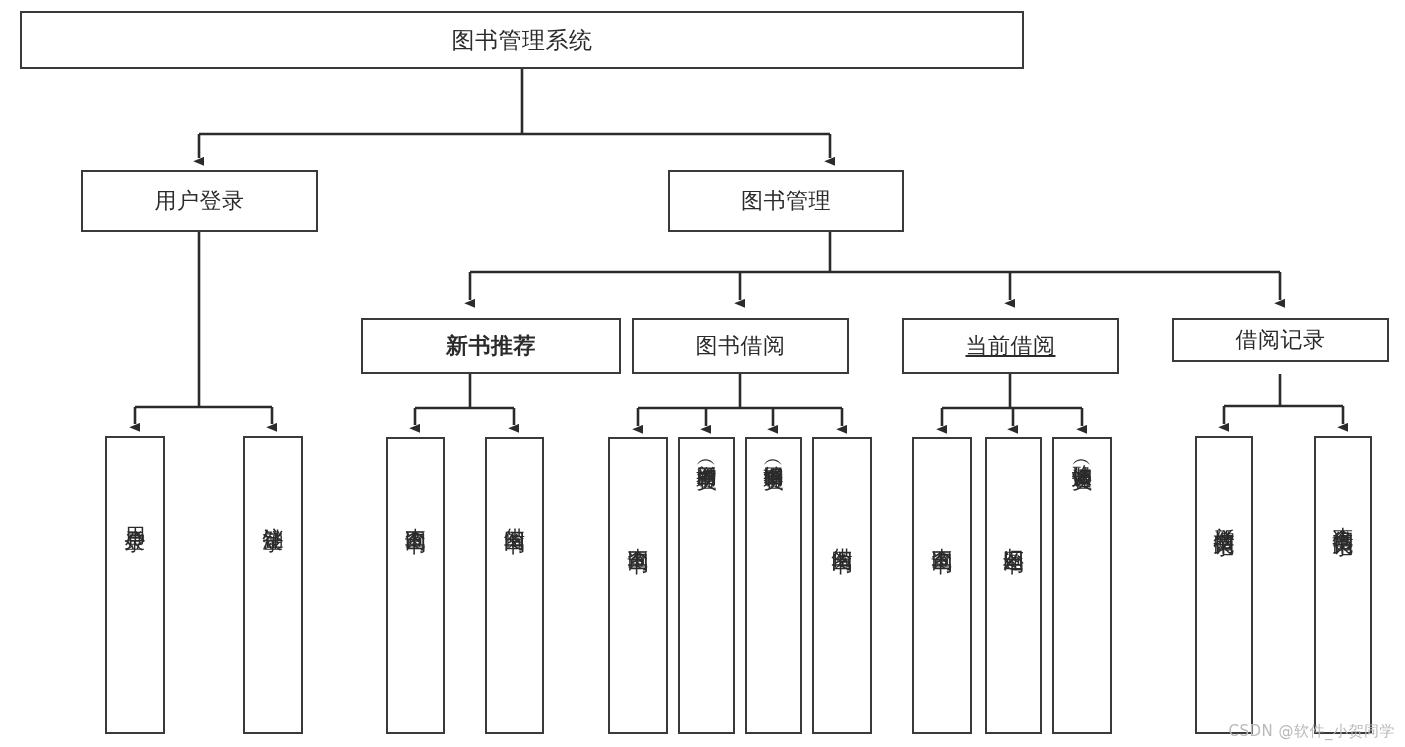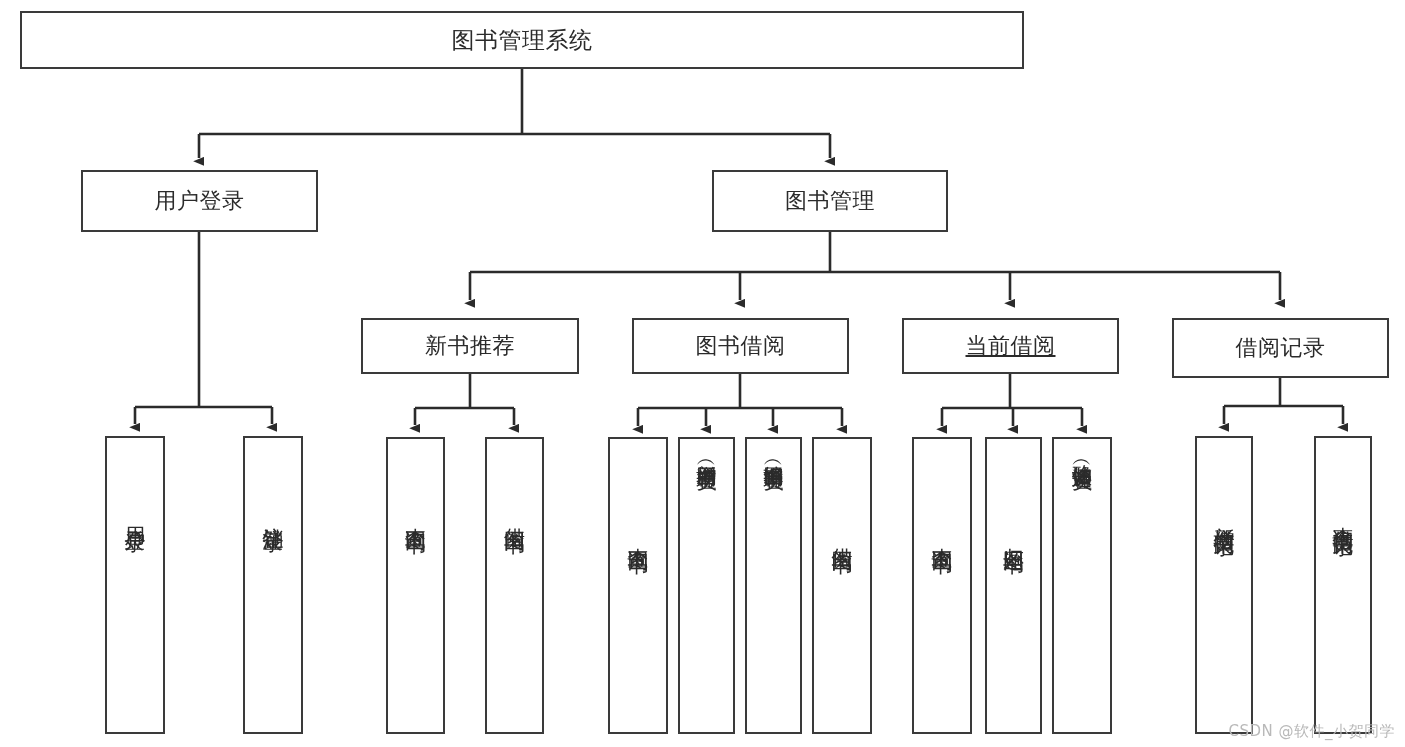--- a/index.html
+++ b/index.html
@@ -148,37 +148,37 @@
   </svg>
 
   <div class="node root horiz" style="left:20px; top:11px; width:1004px; height:58px;">
     <span class="node-label">图书管理系统</span>
   </div>
 
   <div class="node horiz" style="left:81px; top:170px; width:237px; height:62px;">
     <span class="node-label">用户登录</span>
   </div>
 
-  <div class="node horiz" style="left:712px; top:170px; width:236px; height:62px;">
+  <div class="node horiz" style="left:668px; top:170px; width:236px; height:62px;">
     <span class="node-label">图书管理</span>
   </div>
 
-  <div class="node horiz" style="left:361px; top:318px; width:218px; height:56px;">
+  <div class="node horiz" style="left:361px; top:318px; width:260px; height:56px;font-weight:bold;">
     <span class="node-label">新书推荐</span>
   </div>
 
   <div class="node horiz" style="left:632px; top:318px; width:217px; height:56px;">
     <span class="node-label">图书借阅</span>
   </div>
 
   <div class="node horiz" style="left:902px; top:318px; width:217px; height:56px;text-decoration:underline;">
     <span class="node-label">当前借阅</span>
   </div>
 
-  <div class="node horiz" style="left:1172px; top:318px; width:217px; height:60px;">
+  <div class="node horiz" style="left:1172px; top:318px; width:217px; height:44px;">
     <span class="node-label">借阅记录</span>
   </div>
 
   <div class="node vert mid" style="left:105px; top:436px; width:60px; height:298px;">
     <span class="node-label">用户登录</span>
   </div>
 
   <div class="node vert mid" style="left:243px; top:436px; width:60px; height:298px;">
     <span class="node-label">注销登录</span>
   </div>

